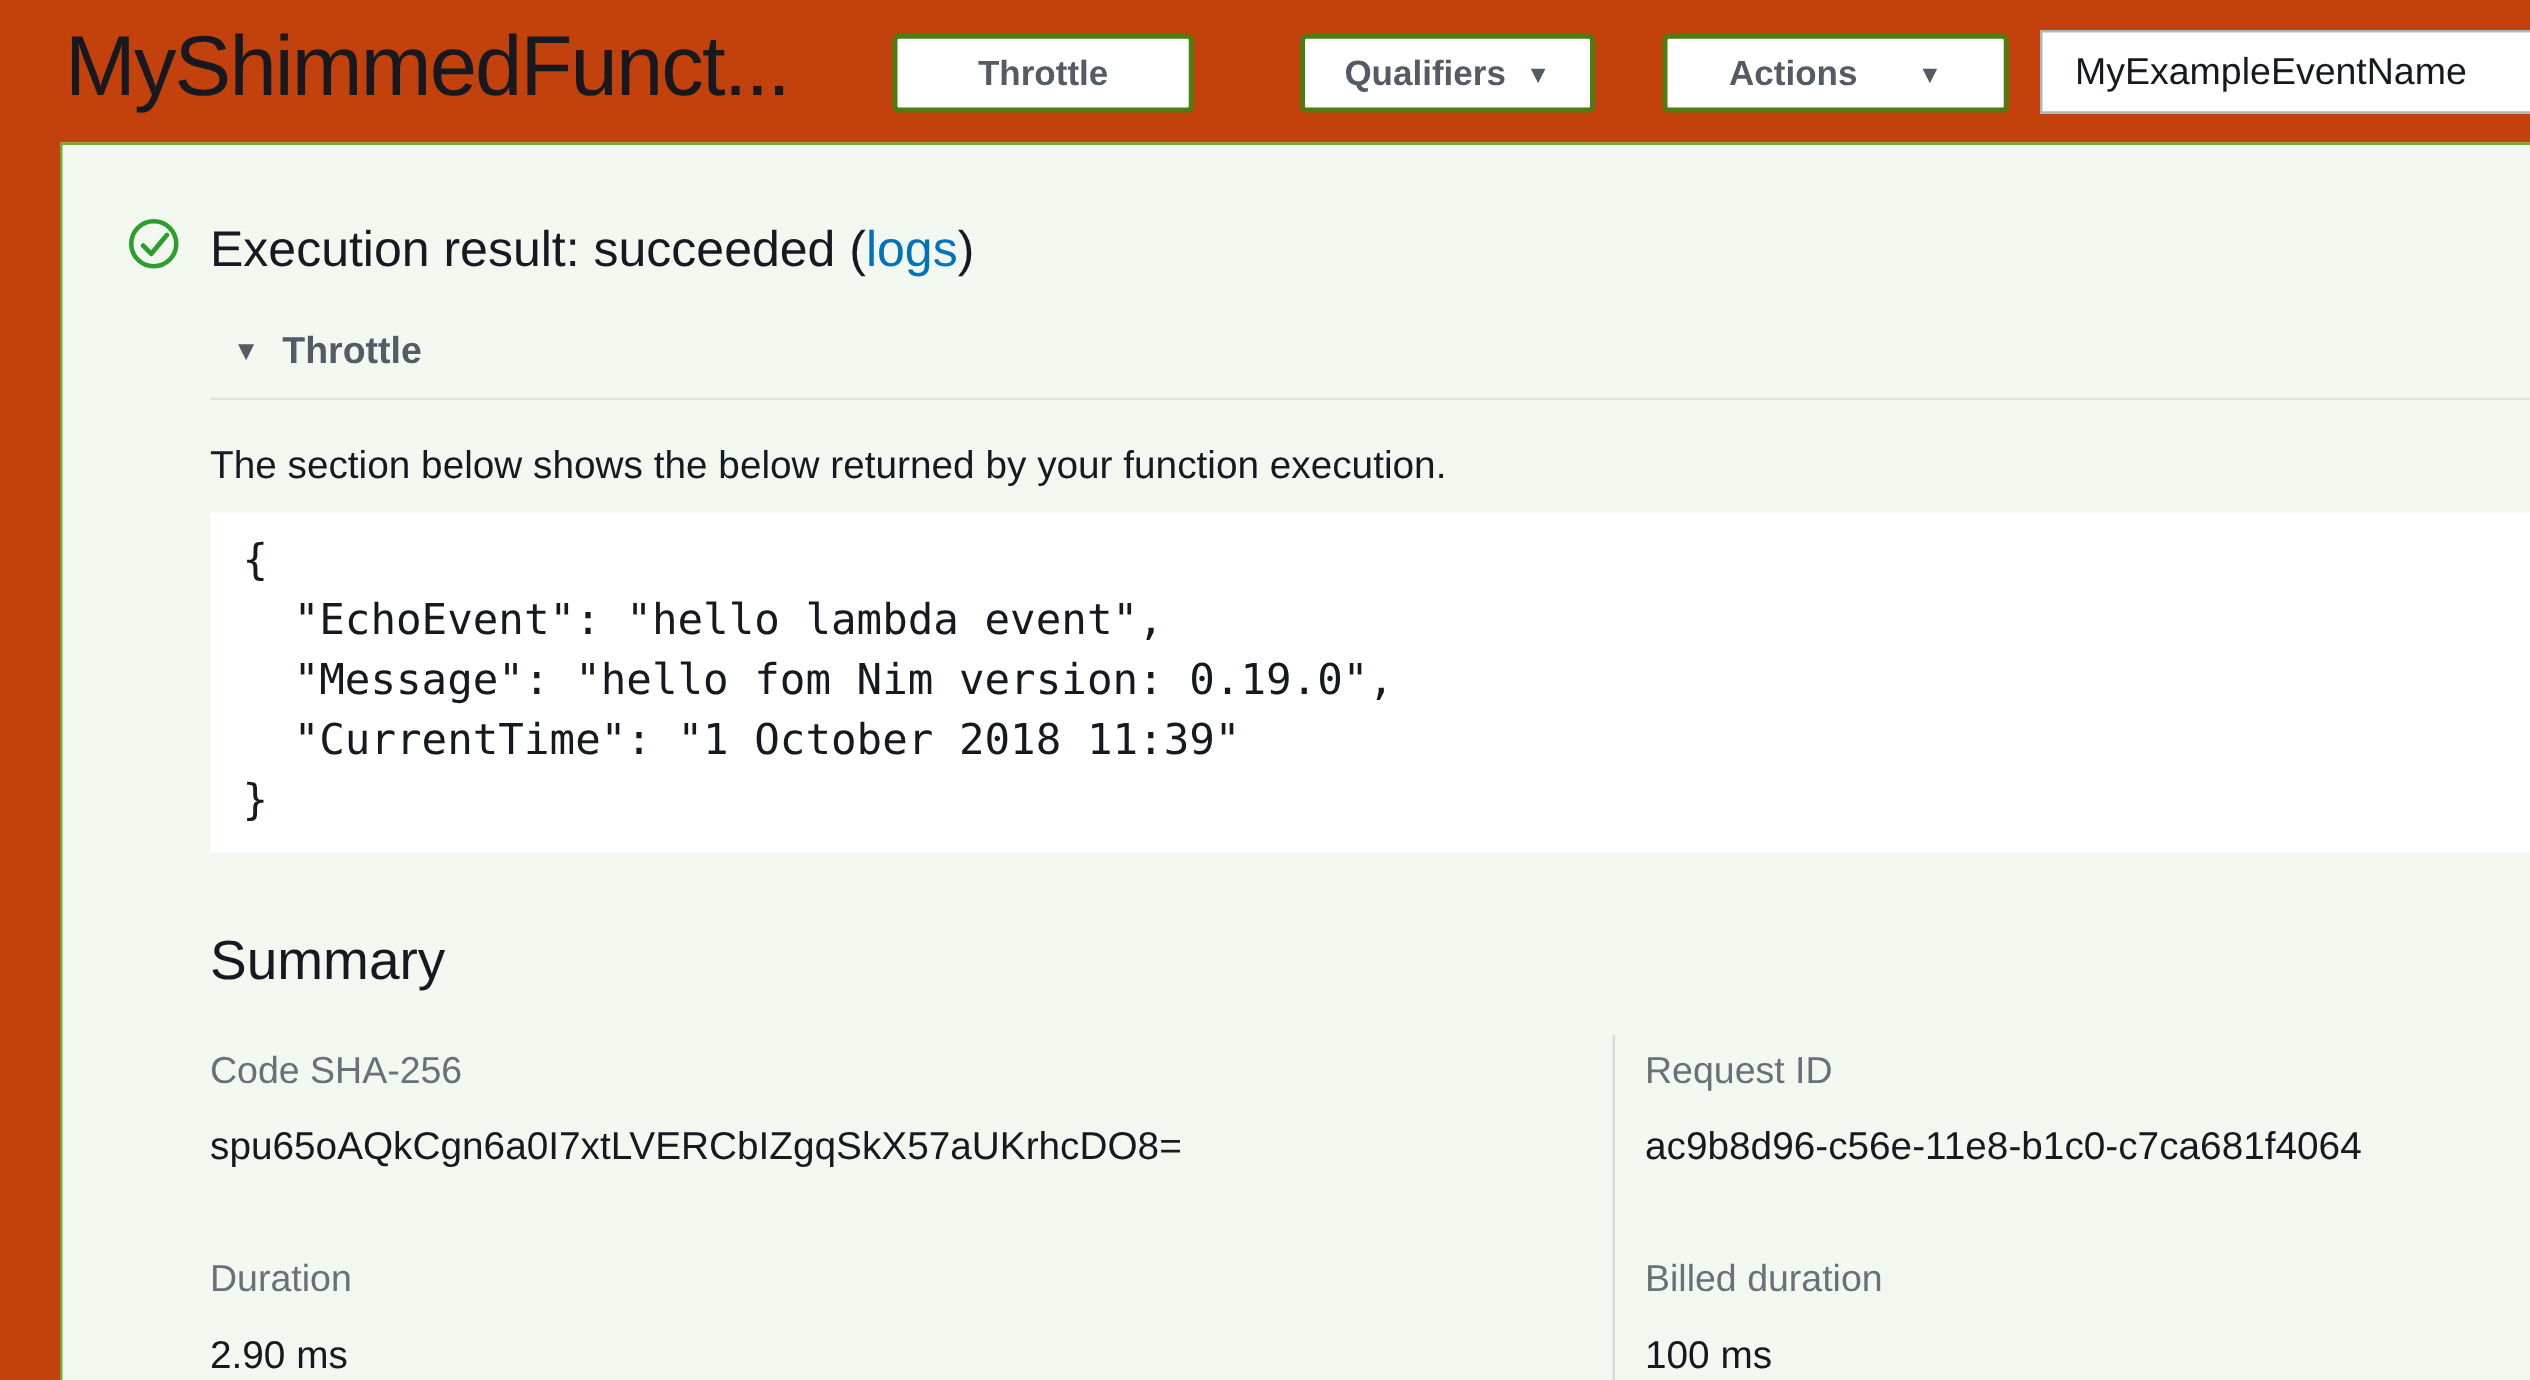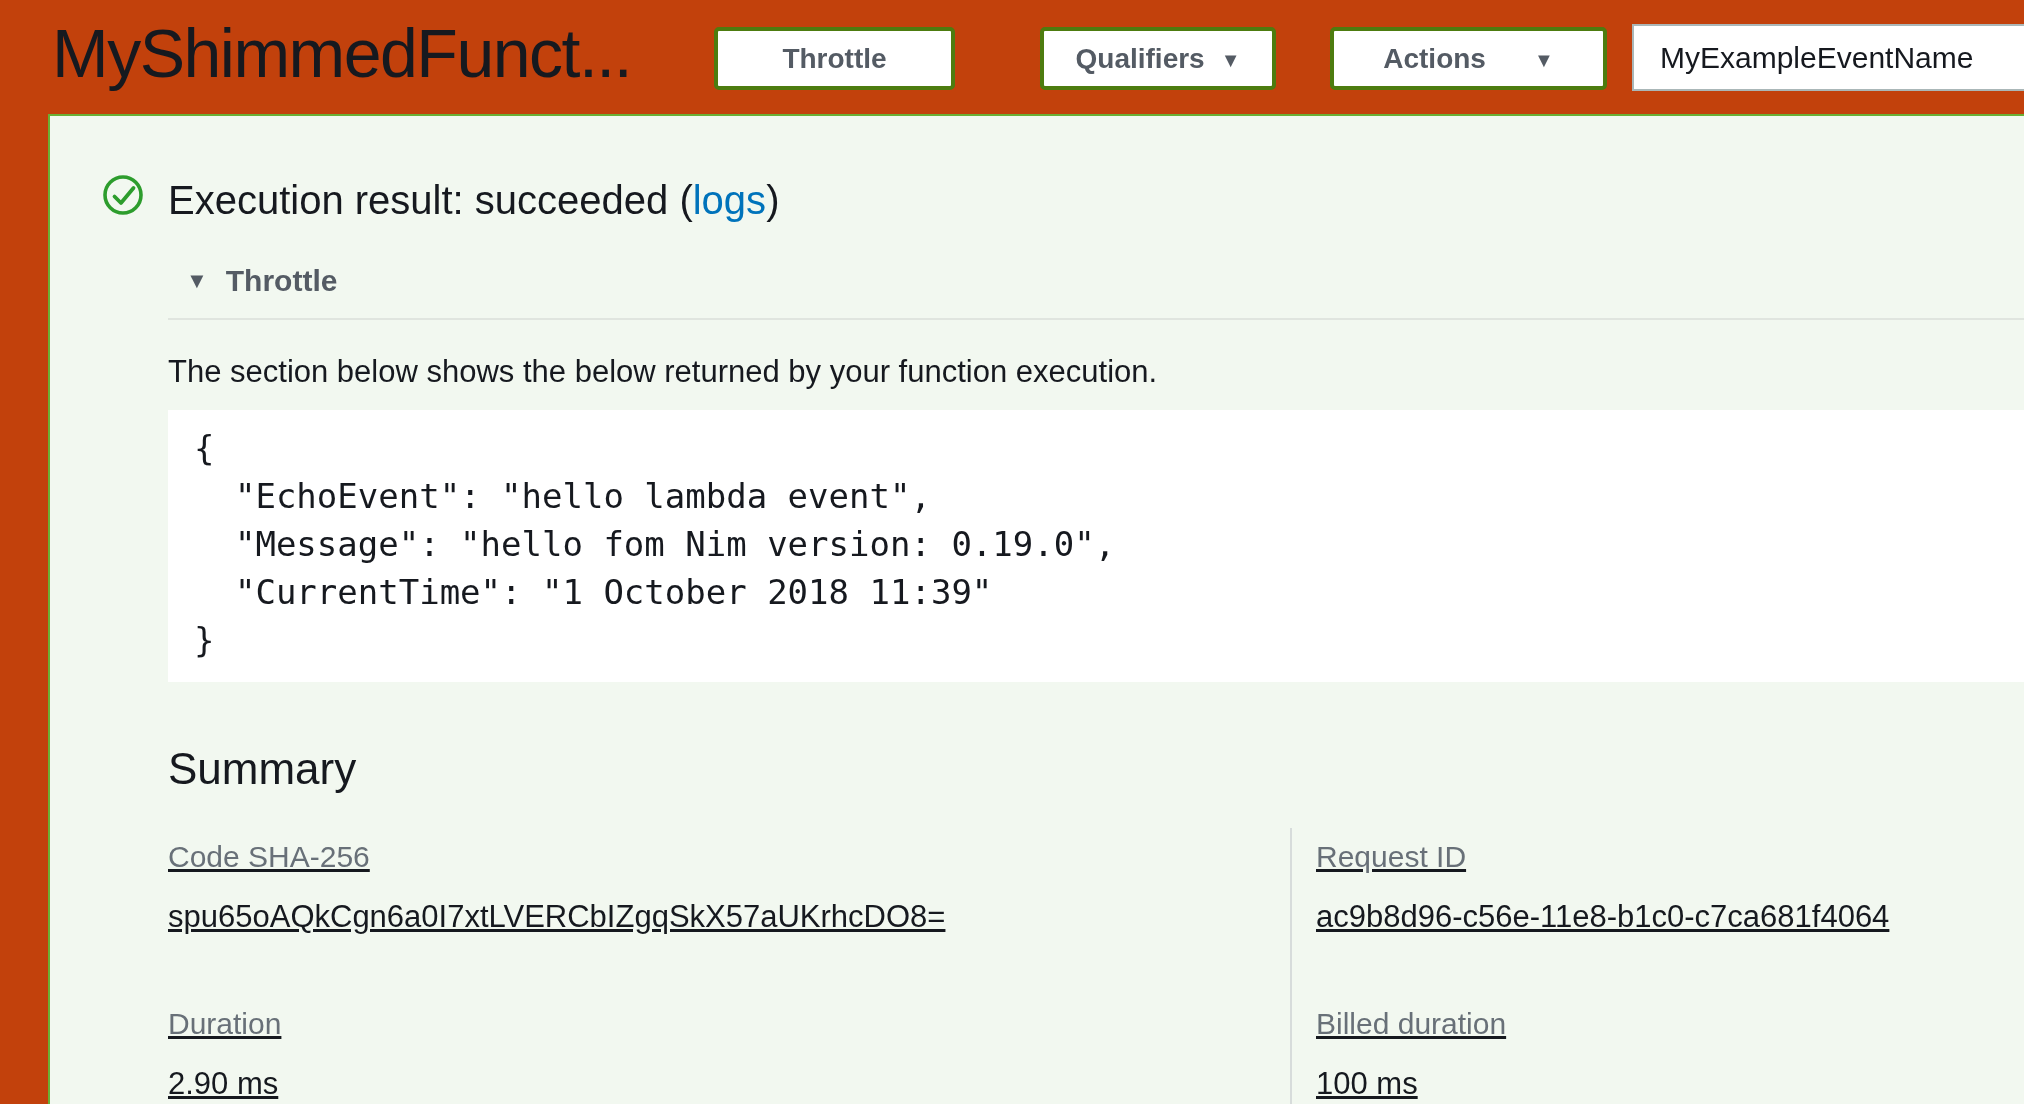--- a/index.html
+++ b/index.html
@@ -53,21 +53,21 @@
   .desc { position:absolute; left:118px; top:238px; font-size:31px; color:#16191f; white-space:nowrap; }
   .codebox {
     position:absolute; left:118px; top:294px; right:-60px; height:272px;
     background:#fff; padding:14px 0 0 26px;
     font-family:"DejaVu Sans Mono", monospace;
     font-size:34px; line-height:48px; color:#16191f;
     white-space:pre; overflow:hidden;
   }
   .summary-title { position:absolute; left:118px; top:628px; font-size:44px; font-weight:400; color:#16191f; }
   .vdiv { position:absolute; left:1240px; top:712px; bottom:0; width:2px; background:#d7dcdb; }
-  .field { position:absolute; white-space:nowrap;text-decoration:underline; }
+  .field { position:absolute; white-space:nowrap; }
   .field-0 { left:118px;  top:722px; }
   .field-1 { left:1266px; top:722px; }
   .field-2 { left:118px;  top:889px; }
   .field-3 { left:1266px; top:889px; }
   .flabel { font-size:30px; line-height:38px; color:#687078; margin-bottom:22px; }
   .fvalue { font-size:31px; line-height:38px; color:#16191f; }
 </style>
 </head>
 <body>
 

